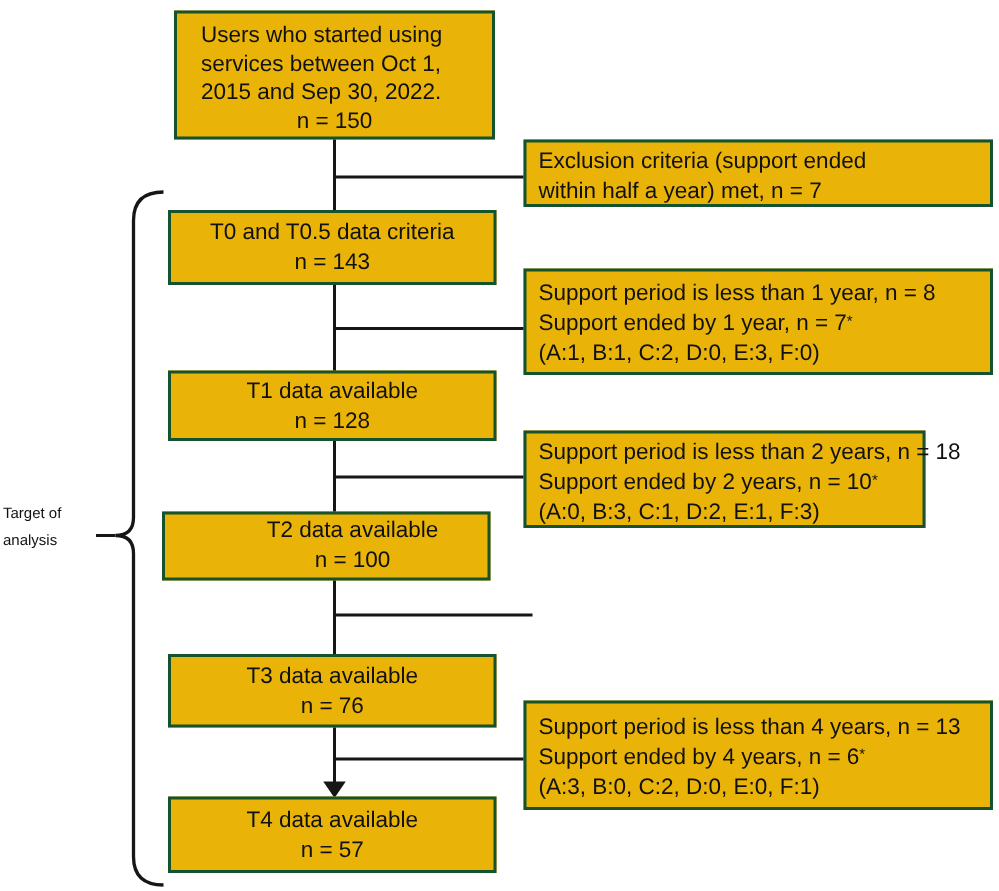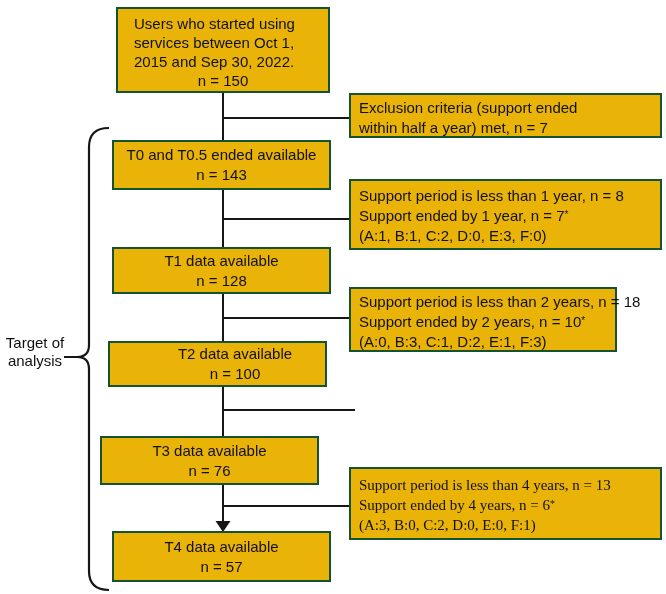--- a/index.html
+++ b/index.html
@@ -13,21 +13,21 @@
     box-sizing:border-box;font-size:15px;line-height:19px;
   }
   .tbox{display:flex;flex-direction:column;justify-content:center;
     align-items:center;text-align:center;line-height:20px;}
   .sbox{padding:3px 8px 0 8px;line-height:20px;white-space:nowrap;}
   .startbox{padding:5px 0 0 16px;}
   .startbox .nline{text-align:center;padding-right:16px;}
   sup.ast{font-size:10px;vertical-align:top;position:relative;top:-1px;}
   #bracket-label{
     position:absolute;left:2px;top:334px;width:66px;z-index:2;
-    font-size:15px;line-height:18px;text-align:center;
+    font-size:10px;line-height:18px;
   }
 </style>
 </head>
 <body>
 
 <div id="stage">
 
   <svg id="wires" width="666" height="594" viewBox="0 0 666 594">
 
     <line x1="223" y1="88" x2="223" y2="146" stroke="#161616" stroke-width="2"></line>
@@ -55,21 +55,21 @@
     <div>2015 and Sep 30, 2022.</div>
     <div class="nline">n = 150</div>
   </div>
 
   <div class="box sbox" style="left:349px;top:93px;width:313px;height:45px;line-height:20px;">
     <div>Exclusion criteria (support ended</div>
     <div>within half a year) met, n = 7</div>
   </div>
 
   <div class="box tbox" style="left:112px;top:140px;width:219px;height:50px;">
-    <div>T0 and T0.5 ended available</div>
+    <div>T0 and T0.5 data criteria</div>
     <div>n = 143</div>
   </div>
 
   <div class="box sbox" style="left:349px;top:179px;width:313px;height:71px;padding-top:5px;">
     <div>Support period is less than 1 year, n = 8</div>
     <div><span>Support ended by 1 year, n = 7</span><sup class="ast">*</sup></div>
     <div>(A:1, B:1, C:2, D:0, E:3, F:0)</div>
   </div>
 
   <div class="box tbox" style="left:112px;top:247px;width:219px;height:47px;">
@@ -82,26 +82,26 @@
     <div><span>Support ended by 2 years, n = 10</span><sup class="ast">*</sup></div>
     <div>(A:0, B:3, C:1, D:2, E:1, F:3)</div>
   </div>
 
   <div class="box tbox" style="left:108px;top:341px;width:219px;height:46px;padding-left:35px;">
     <div>T2 data available</div>
     <div>n = 100</div>
   </div>
 
 
-  <div class="box tbox" style="left:100px;top:436px;width:219px;height:49px;">
+  <div class="box tbox" style="left:112px;top:436px;width:219px;height:49px;">
     <div>T3 data available</div>
     <div>n = 76</div>
   </div>
 
-  <div class="box sbox" style="left:349px;top:467px;width:313px;height:73px;padding-top:6px;font-family:Liberation Serif, serif;">
+  <div class="box sbox" style="left:349px;top:467px;width:313px;height:73px;padding-top:6px;">
     <div>Support period is less than 4 years, n = 13</div>
     <div><span>Support ended by 4 years, n = 6</span><sup class="ast">*</sup></div>
     <div>(A:3, B:0, C:2, D:0, E:0, F:1)</div>
   </div>
 
   <div class="box tbox" style="left:112px;top:531px;width:219px;height:51px;">
     <div>T4 data available</div>
     <div>n = 57</div>
   </div>
 

